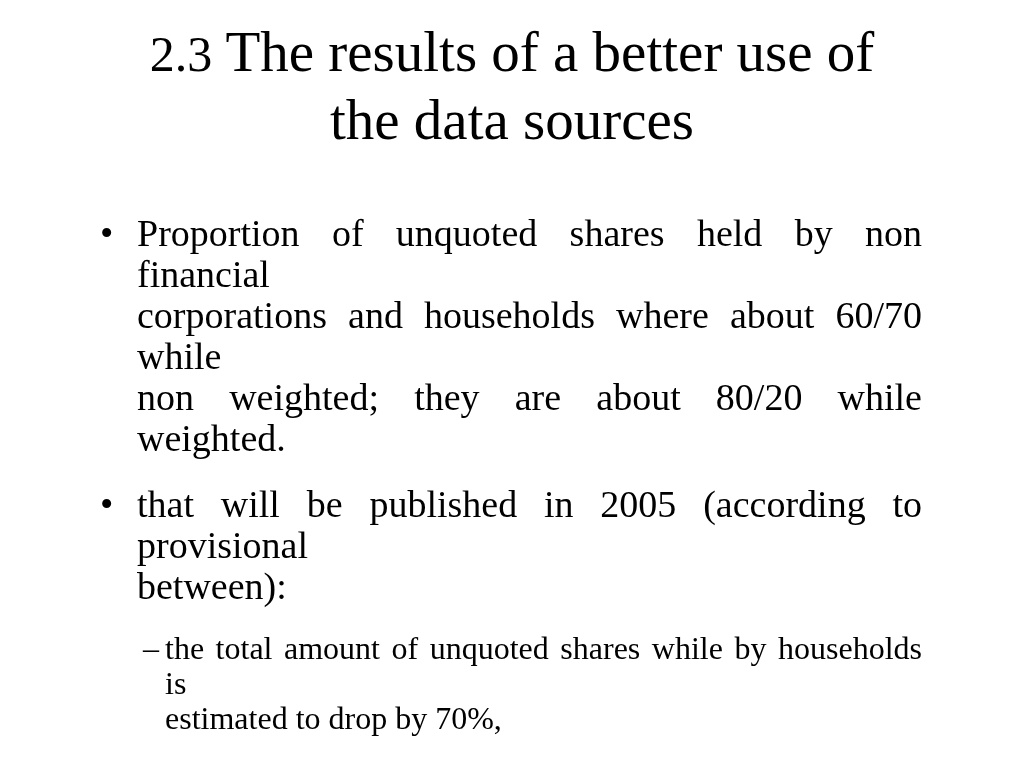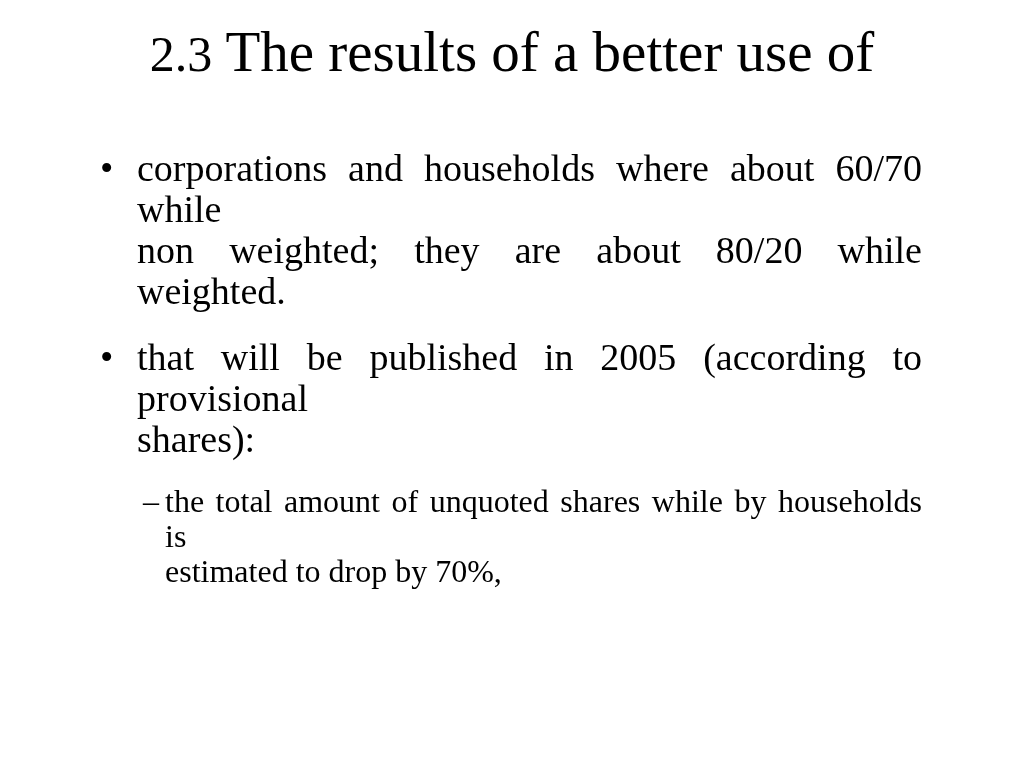--- a/index.html
+++ b/index.html
@@ -67,37 +67,39 @@
     text-align-last: left;
   }
 </style>
 </head>
 <body>
 
 <div class="slide">
 
   <div class="title">
     <div><span class="title-prefix">2.3</span> <span>The results of a better use of</span></div>
+    <div>the data sources</div>
   </div>
 
   <div class="content">
 
     <div class="bullet-row bullet-1">
       <div class="marker">•</div>
       <div class="text">
+          <div class="line">Proportion of unquoted shares held by non financial</div>
           <div class="line">corporations and households where about 60/70 while</div>
           <div class="line last">non weighted; they are about 80/20 while weighted.</div>
         </div>
     </div>
 
     <div class="bullet-row bullet-2">
       <div class="marker">•</div>
       <div class="text">
           <div class="line">that will be published in 2005 (according to provisional</div>
-          <div class="line last">shares):</div>
+          <div class="line last">between):</div>
         </div>
     </div>
 
     <div class="sub-row sub-1">
       <div class="marker">–</div>
       <div class="text">
           <div class="line">the total amount of unquoted shares while by households is</div>
           <div class="line last">estimated to drop by 70%,</div>
         </div>
     </div>

